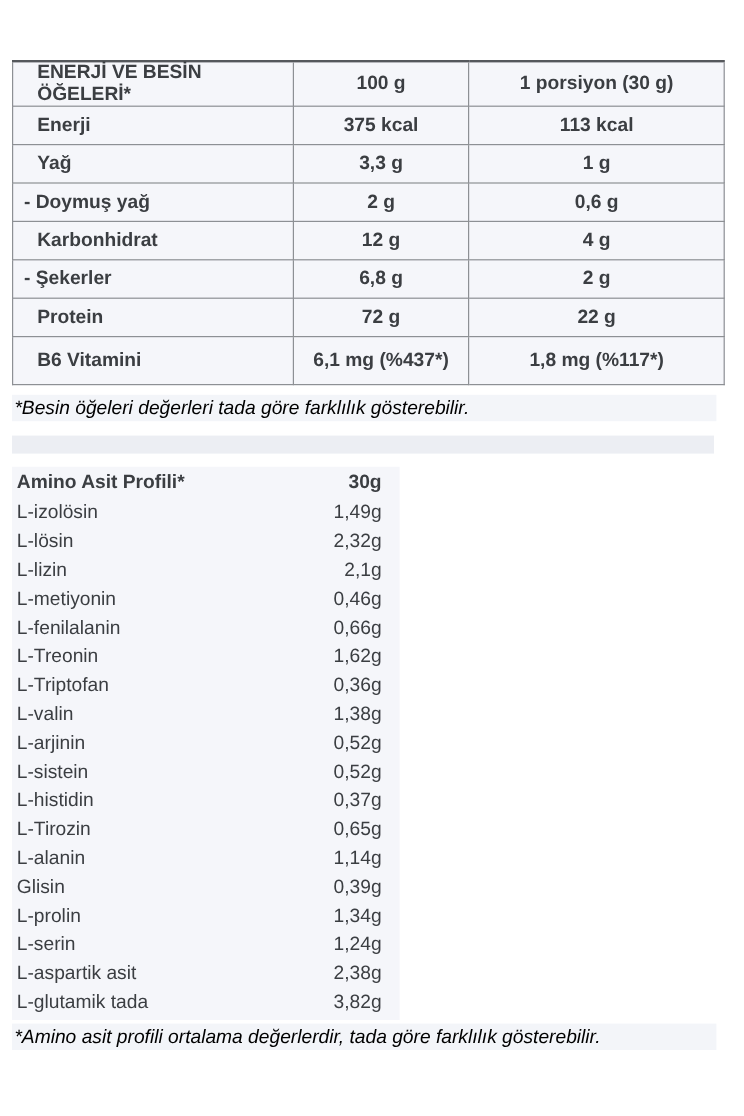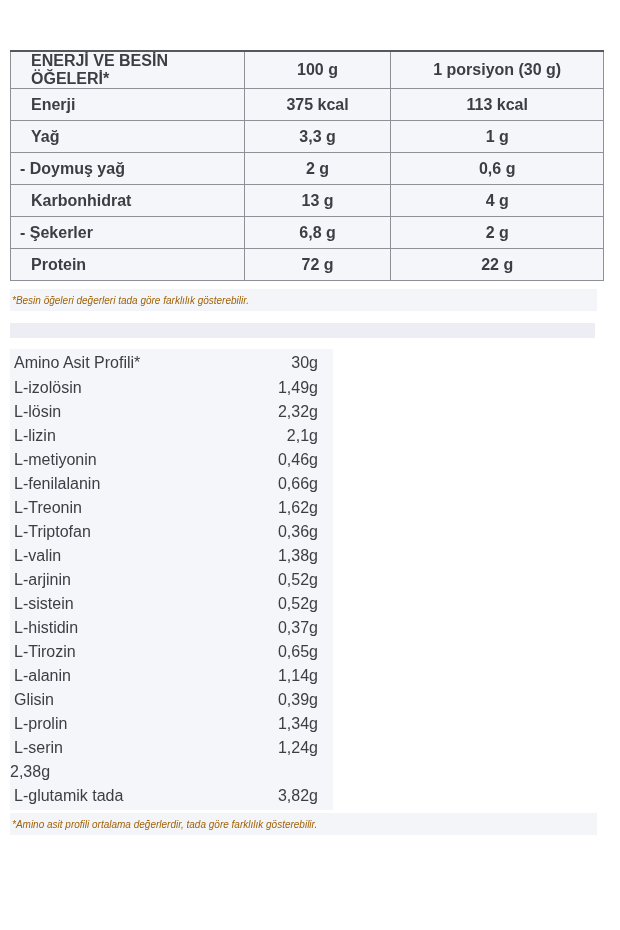--- a/index.html
+++ b/index.html
@@ -37,24 +37,24 @@
   .col-100 { width:147px; }
   .col-portion { width:213px; }
 
   
   .footnote {
     margin:8px 0 0 10px;
     width:587px;
     min-height:22px;
     background:#f3f5f9;
     font-style:italic;
-    font-size:10px;
+    font-size:16px;
     line-height:21px;
     padding:1px 0 0 2px;
-    color:#a16207;
+    color:#000000;
   }
   .divider-bar {
     margin:12px 0 0 10px;
     width:585px;
     height:15px;
     background:#eceef3;
   }
 
   
   .atable {
@@ -62,21 +62,21 @@
     width:323px;
     background:#f5f6fa;
     font-size:16px;
     padding:1px 0 2px 0;
   }
   .arow {
     display:flex;
     align-items:center;
     height:24px;
   }
-  .arow.ahead { height:26px; font-weight:normal; }
+  .arow.ahead { height:26px; font-weight:bold; }
   .arow .aname { flex:1 1 auto; padding-left:4px; }
   .arow .aval  { flex:0 0 auto; text-align:right; padding-right:15px; }
   .footnote.bottom { margin-top:3px; }
 </style>
 </head>
 <body>
 
 <div class="page">
 
   <table class="ntable">
@@ -103,32 +103,37 @@
         <td>3,3 g</td>
         <td>1 g</td>
       </tr>
       <tr>
         <td class="c1 sub">- Doymuş yağ</td>
         <td>2 g</td>
         <td>0,6 g</td>
       </tr>
       <tr>
         <td class="c1">Karbonhidrat</td>
-        <td>13 g</td>
+        <td>12 g</td>
         <td>4 g</td>
       </tr>
       <tr>
         <td class="c1 sub">- Şekerler</td>
         <td>6,8 g</td>
         <td>2 g</td>
       </tr>
       <tr>
         <td class="c1">Protein</td>
         <td>72 g</td>
         <td>22 g</td>
+      </tr>
+      <tr class="tall">
+        <td class="c1">B6 Vitamini</td>
+        <td>6,1 mg (%437*)</td>
+        <td>1,8 mg (%117*)</td>
       </tr>
     </tbody>
   </table>
 
   <div class="footnote">*Besin öğeleri değerleri tada göre farklılık gösterebilir.</div>
 
   <div class="divider-bar"></div>
 
   <div class="atable">
     <div class="arow ahead">
@@ -193,20 +198,21 @@
     </div>
     <div class="arow">
       <span class="aname">L-prolin</span>
       <span class="aval">1,34g</span>
     </div>
     <div class="arow">
       <span class="aname">L-serin</span>
       <span class="aval">1,24g</span>
     </div>
     <div class="arow">
+      <span class="aname">L-aspartik asit</span>
       <span class="aval">2,38g</span>
     </div>
     <div class="arow">
       <span class="aname">L-glutamik tada</span>
       <span class="aval">3,82g</span>
     </div>
   </div>
 
   <div class="footnote bottom">*Amino asit profili ortalama değerlerdir, tada göre farklılık gösterebilir.</div>
 

